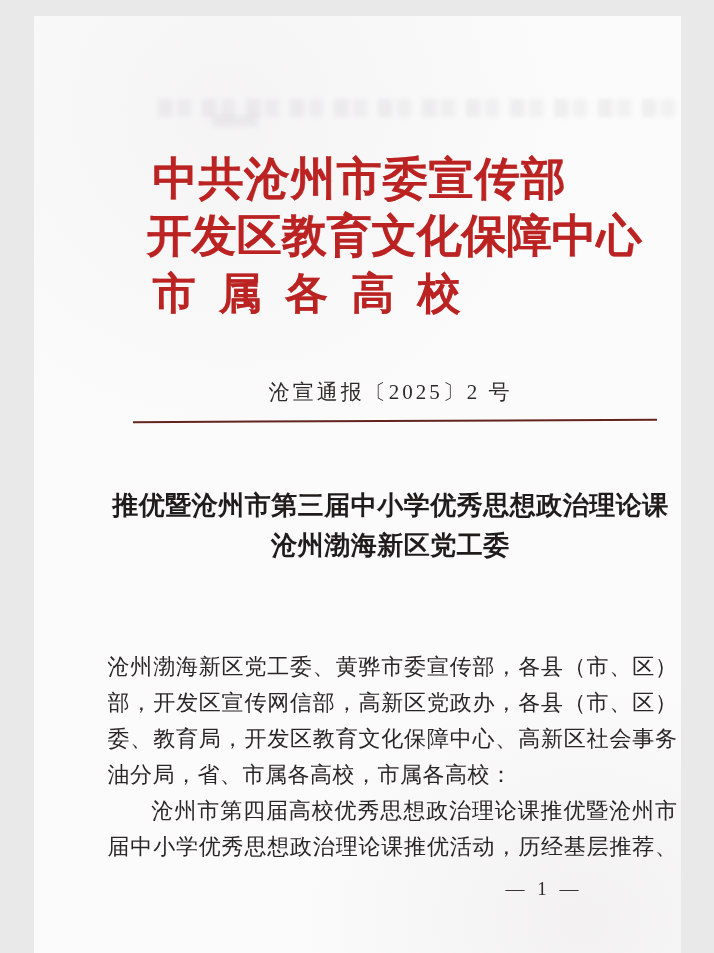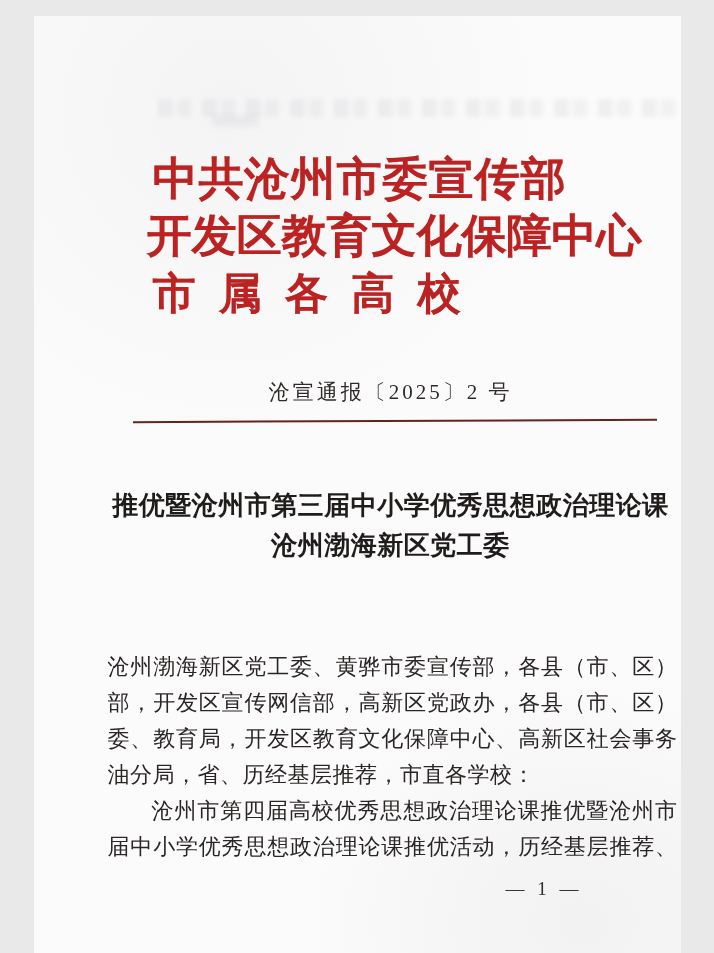--- a/index.html
+++ b/index.html
@@ -151,21 +151,21 @@
 
   <div class="doc-title">
     <div class="title-line">推优暨沧州市第三届中小学优秀思想政治理论课</div>
     <div class="title-line">沧州渤海新区党工委</div>
   </div>
 
   <div class="body-block recipients">
     <div class="body-line stretch">沧州渤海新区党工委、黄骅市委宣传部，各县（市、区）委宣传</div>
     <div class="body-line stretch">部，开发区宣传网信部，高新区党政办，各县（市、区）教育工</div>
     <div class="body-line stretch">委、教育局，开发区教育文化保障中心、高新区社会事务局、石</div>
-    <div class="body-line">油分局，省、历经基层推荐，市直各学校：</div>
+    <div class="body-line">油分局，省、市属各高校，市属各高校：</div>
   </div>
 
   <div class="body-block para2">
     <div class="body-line stretch indent">沧州市第四届高校优秀思想政治理论课推优暨沧州市第三</div>
     <div class="body-line stretch">届中小学优秀思想政治理论课推优活动，历经基层推荐、部门联</div>
   </div>
 
   <div class="page-number">— 1 —</div>
 
 </div>

